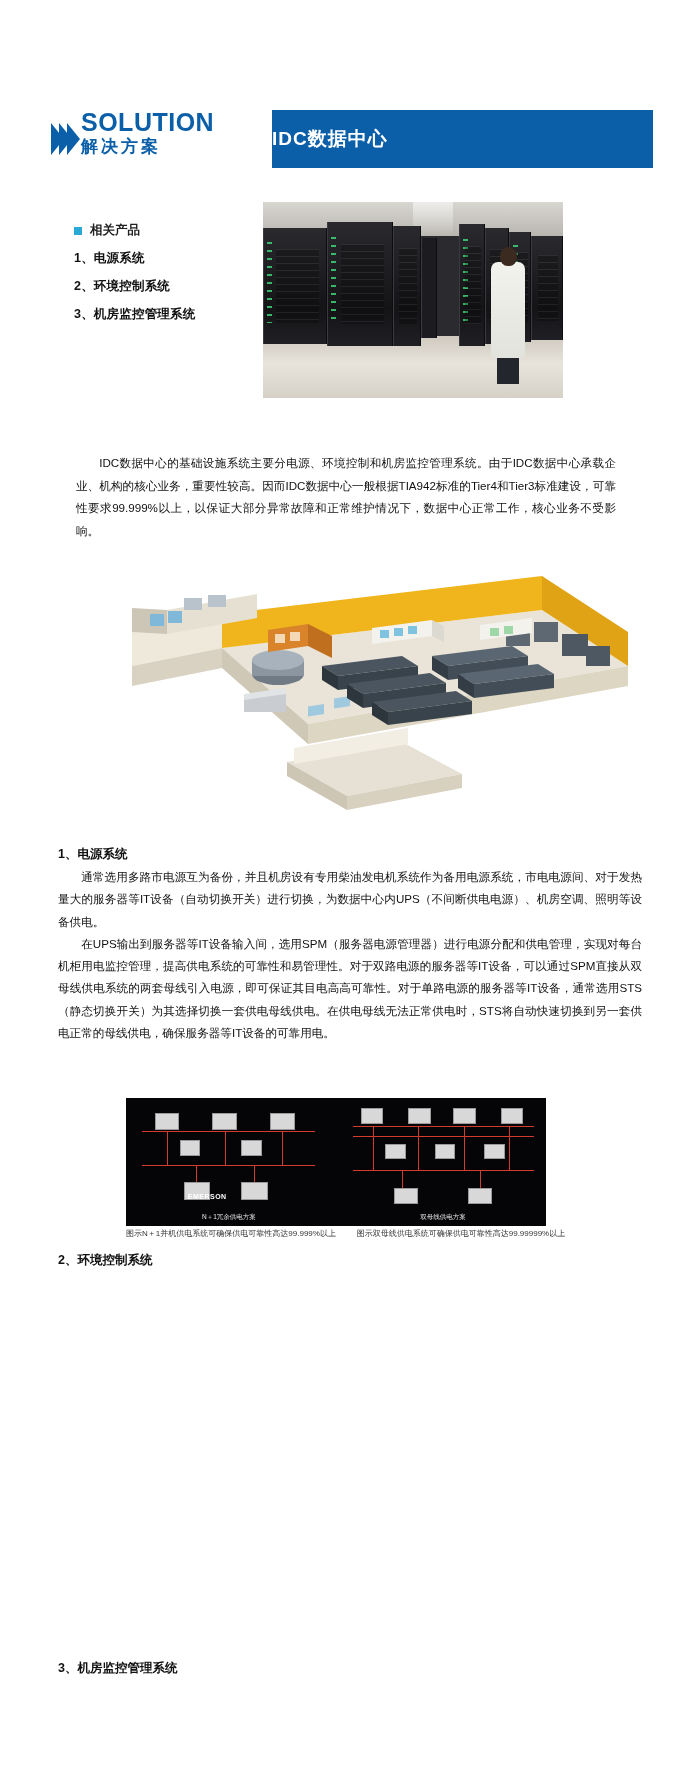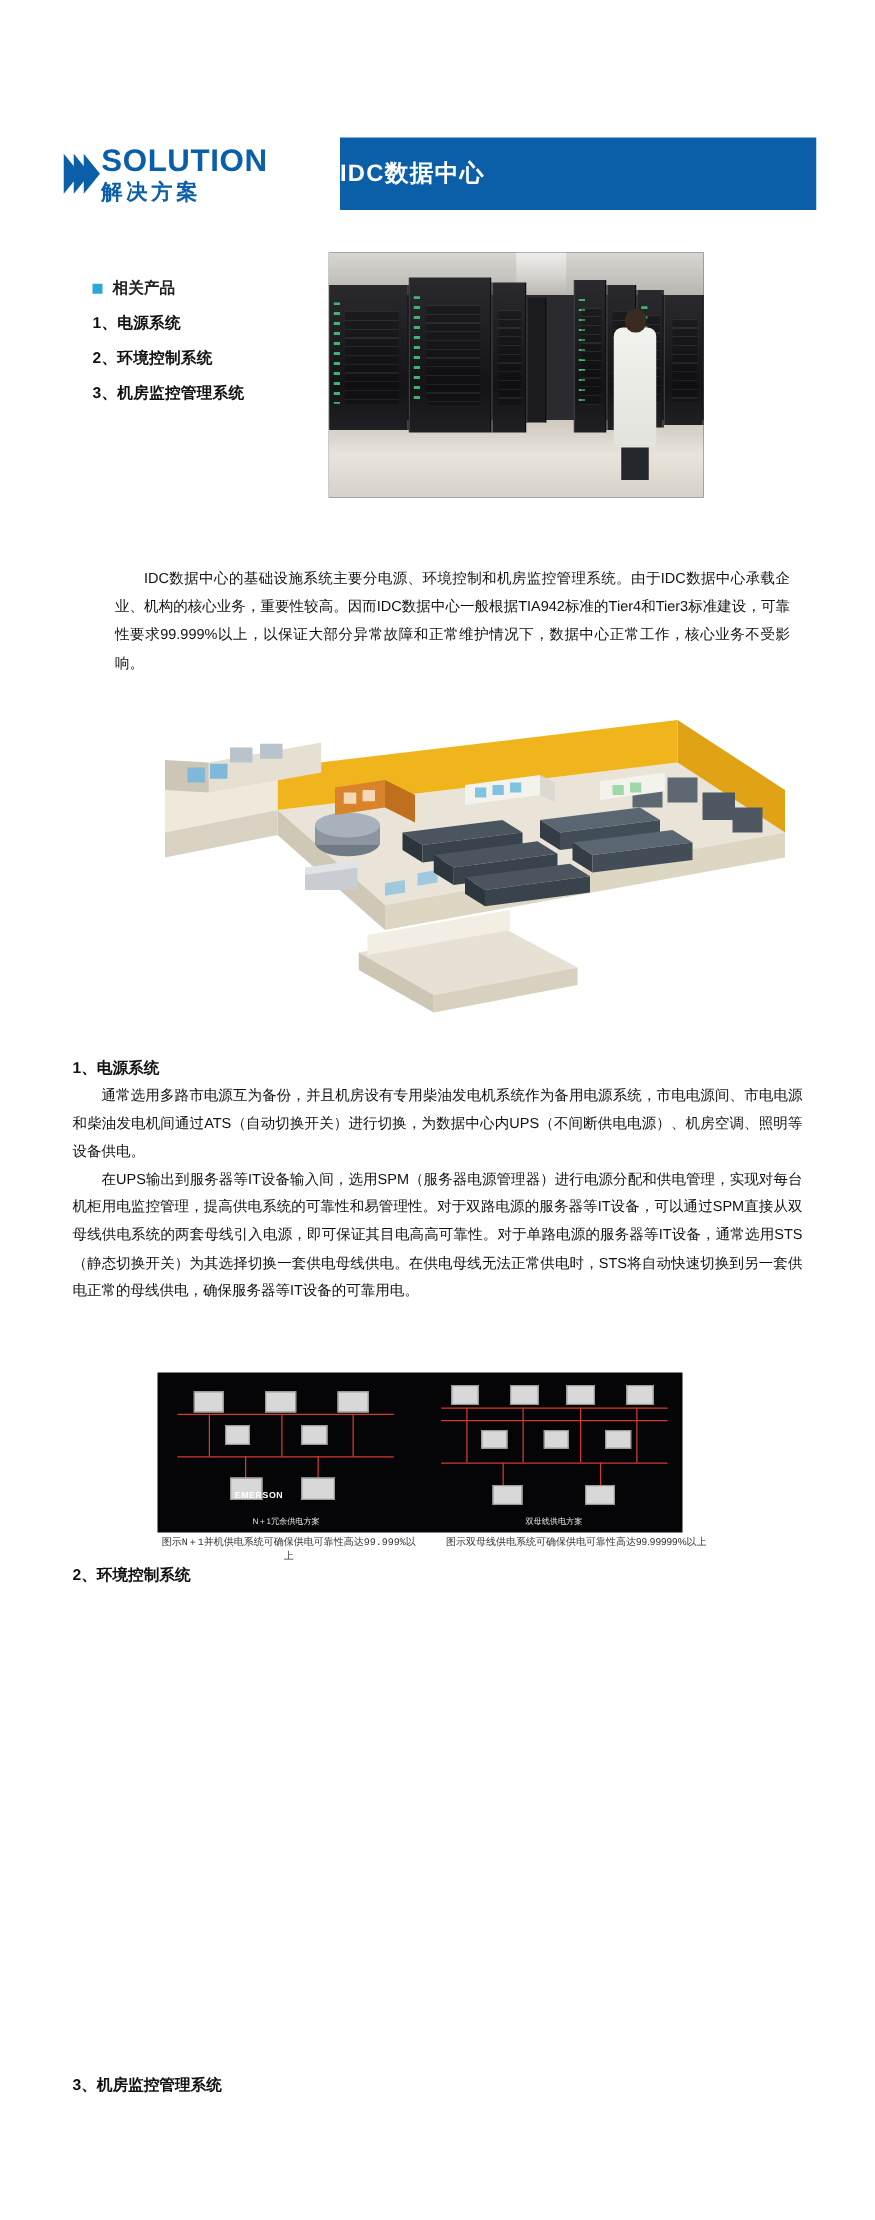--- a/index.html
+++ b/index.html
@@ -29,21 +29,20 @@
     top: 110px;
     width: 606px;
     height: 58px;
     display: flex;
     align-items: stretch;
   }
   .header-left {
     width: 225px;
     background: #ffffff;
     display: flex;
-    align-items: center;
     padding-left: 4px;
   }
   .chevrons {
     display: flex;
     align-items: center;
     margin-right: 6px;
   }
   .chev {
     width: 0; height: 0;
     border-top: 16px solid transparent;
@@ -164,21 +163,21 @@
   .tech-leg {
     position: absolute;
     right: 44px; bottom: 14px;
     width: 22px; height: 32px;
     background: #23262c;
   }
 
   
   .intro {
     position: absolute;
-    left: 92px;
+    left: 76px;
     top: 452px;
     width: 540px;
     font-size: 11.6px;
     line-height: 1.95;
     color: #111;
     text-align: justify;
     text-indent: 2em;
   }
 
   
@@ -248,21 +247,21 @@
     font-weight: bold;
     letter-spacing: .5px;
   }
   .diag-caption {
     position: absolute;
     top: 1228px;
     font-size: 8px;
     color: #333;
     text-align: center;
   }
-  .cap-left { left: 126px; width: 210px; font-family: Liberation Mono, monospace; }
+  .cap-left { left: 126px; width: 210px; }
   .cap-right { left: 336px; width: 210px; margin-left: 20px; }
 
   .sub-cap {
     position: absolute;
     font-size: 6.5px;
     color: #e8e8e8;
     text-align: center;
     bottom: 4px;
     width: 100%;
   }
@@ -410,21 +409,21 @@
       <rect x="418" y="80" width="9" height="8" fill="#9ed8a8"></rect>
       <rect x="432" y="78" width="9" height="8" fill="#9ed8a8"></rect>
 
       <rect x="112" y="50" width="18" height="12" fill="#b9c3cb"></rect>
       <rect x="136" y="47" width="18" height="12" fill="#b9c3cb"></rect>
     </svg>
   </div>
 
   <div class="section" id="sec-power">
     <div class="sec-title">1、电源系统</div>
-    <p class="sec-p">通常选用多路市电源互为备份，并且机房设有专用柴油发电机系统作为备用电源系统，市电电源间、市电电源和柴油发电机间通过ATS（自动切换开关）进行切换，为数据中心内UPS（不间断供电电源）、机房空调、照明等设备供电。</p>
+    <p class="sec-p">通常选用多路市电源互为备份，并且机房设有专用柴油发电机系统作为备用电源系统，市电电源间、对于发热量大的服务器等IT设备（自动切换开关）进行切换，为数据中心内UPS（不间断供电电源）、机房空调、照明等设备供电。</p>
     <p class="sec-p">在UPS输出到服务器等IT设备输入间，选用SPM（服务器电源管理器）进行电源分配和供电管理，实现对每台机柜用电监控管理，提高供电系统的可靠性和易管理性。对于双路电源的服务器等IT设备，可以通过SPM直接从双母线供电系统的两套母线引入电源，即可保证其目电高高可靠性。对于单路电源的服务器等IT设备，通常选用STS（静态切换开关）为其选择切换一套供电母线供电。在供电母线无法正常供电时，STS将自动快速切换到另一套供电正常的母线供电，确保服务器等IT设备的可靠用电。</p>
   </div>
 
   <div class="diagram">
     <div class="diag-half diag-left">
       <div class="dline" style="left:8%; top:26%; width:84%; height:1px;"></div>
       <div class="dline" style="left:8%; top:52%; width:84%; height:1px;"></div>
       <div class="dline" style="left:20%; top:26%; width:1px; height:26%;"></div>
       <div class="dline" style="left:48%; top:26%; width:1px; height:26%;"></div>
       <div class="dline" style="left:76%; top:26%; width:1px; height:26%;"></div>

